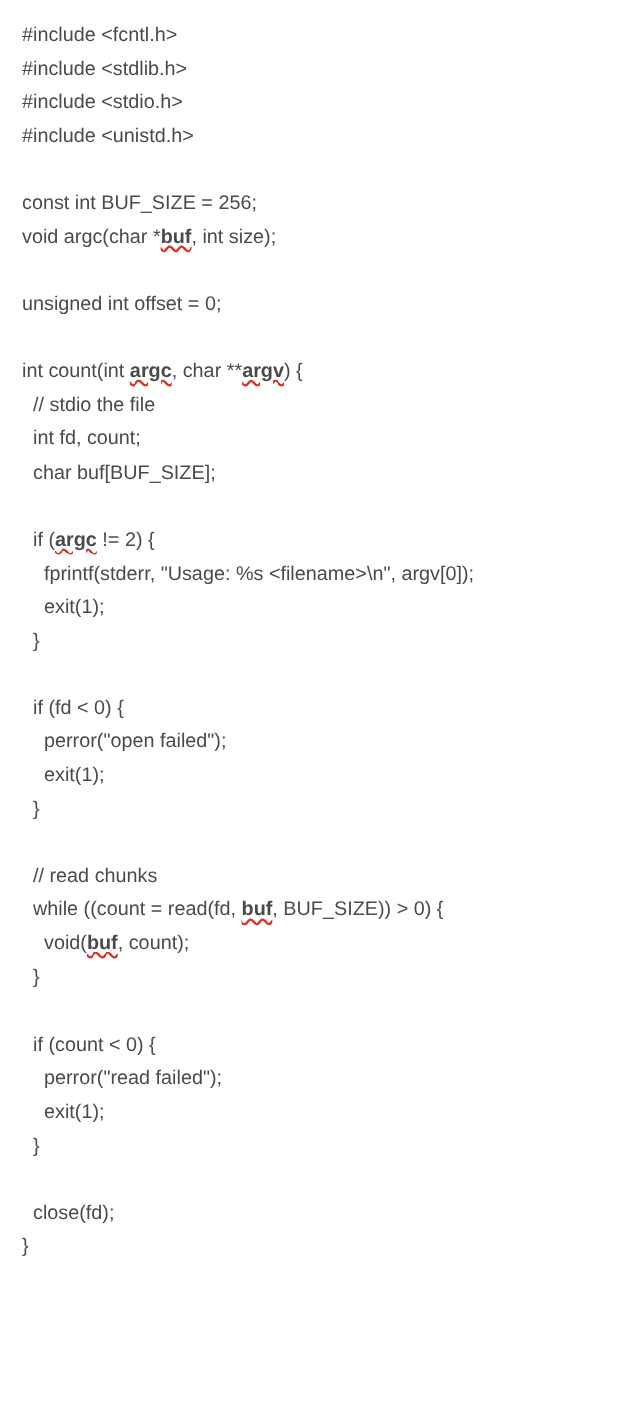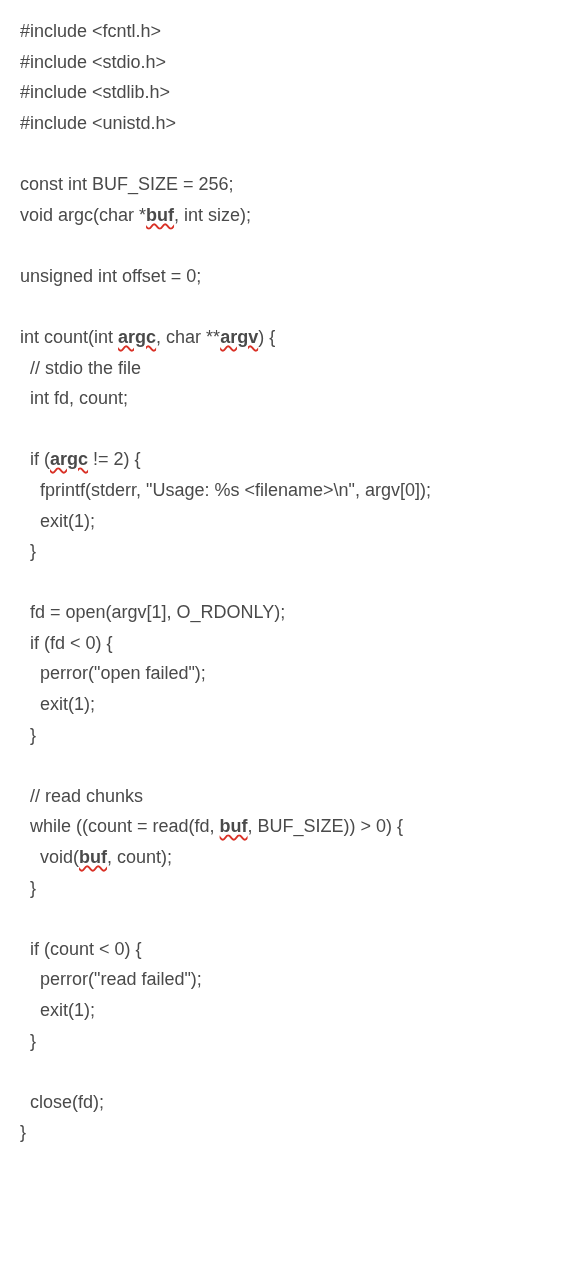--- a/index.html
+++ b/index.html
@@ -24,39 +24,39 @@
     }
     .empty-line {
       height: 1.7em;
     }
   </style>
 </head>
 <body>
 
 <div id="code-container">
     <div class="code-line"><span>#include &lt;fcntl.h&gt;</span></div>
+    <div class="code-line"><span>#include &lt;stdlib.h&gt;</span></div>
     <div class="code-line"><span>#include &lt;stdio.h&gt;</span></div>
-    <div class="code-line"><span>#include &lt;stdlib.h&gt;</span></div>
     <div class="code-line"><span>#include &lt;unistd.h&gt;</span></div>
     <div class="empty-line"></div>
     <div class="code-line"><span>const int BUF_SIZE = 256;</span></div>
     <div class="code-line"><span>void argc(char *</span><span class="squiggle">buf</span><span>, int size);</span></div>
     <div class="empty-line"></div>
     <div class="code-line"><span>unsigned int offset = 0;</span></div>
     <div class="empty-line"></div>
     <div class="code-line"><span>int count(int </span><span class="squiggle">argc</span><span>, char **</span><span class="squiggle">argv</span><span>) {</span></div>
     <div class="code-line"><span>  // stdio the file</span></div>
     <div class="code-line"><span>  int fd, count;</span></div>
+    <div class="code-line"><span>  char buf[BUF_SIZE];</span></div>
     <div class="empty-line"></div>
     <div class="code-line"><span>  if (</span><span class="squiggle">argc</span><span> != 2) {</span></div>
     <div class="code-line"><span>    fprintf(stderr, "Usage: %s &lt;filename&gt;\n", argv[0]);</span></div>
     <div class="code-line"><span>    exit(1);</span></div>
     <div class="code-line"><span>  }</span></div>
     <div class="empty-line"></div>
-    <div class="code-line"><span>  fd = open(argv[1], O_RDONLY);</span></div>
     <div class="code-line"><span>  if (fd &lt; 0) {</span></div>
     <div class="code-line"><span>    perror("open failed");</span></div>
     <div class="code-line"><span>    exit(1);</span></div>
     <div class="code-line"><span>  }</span></div>
     <div class="empty-line"></div>
     <div class="code-line"><span>  // read chunks</span></div>
     <div class="code-line"><span>  while ((count = read(fd, </span><span class="squiggle">buf</span><span>, BUF_SIZE)) &gt; 0) {</span></div>
     <div class="code-line"><span>    void(</span><span class="squiggle">buf</span><span>, count);</span></div>
     <div class="code-line"><span>  }</span></div>
     <div class="empty-line"></div>

